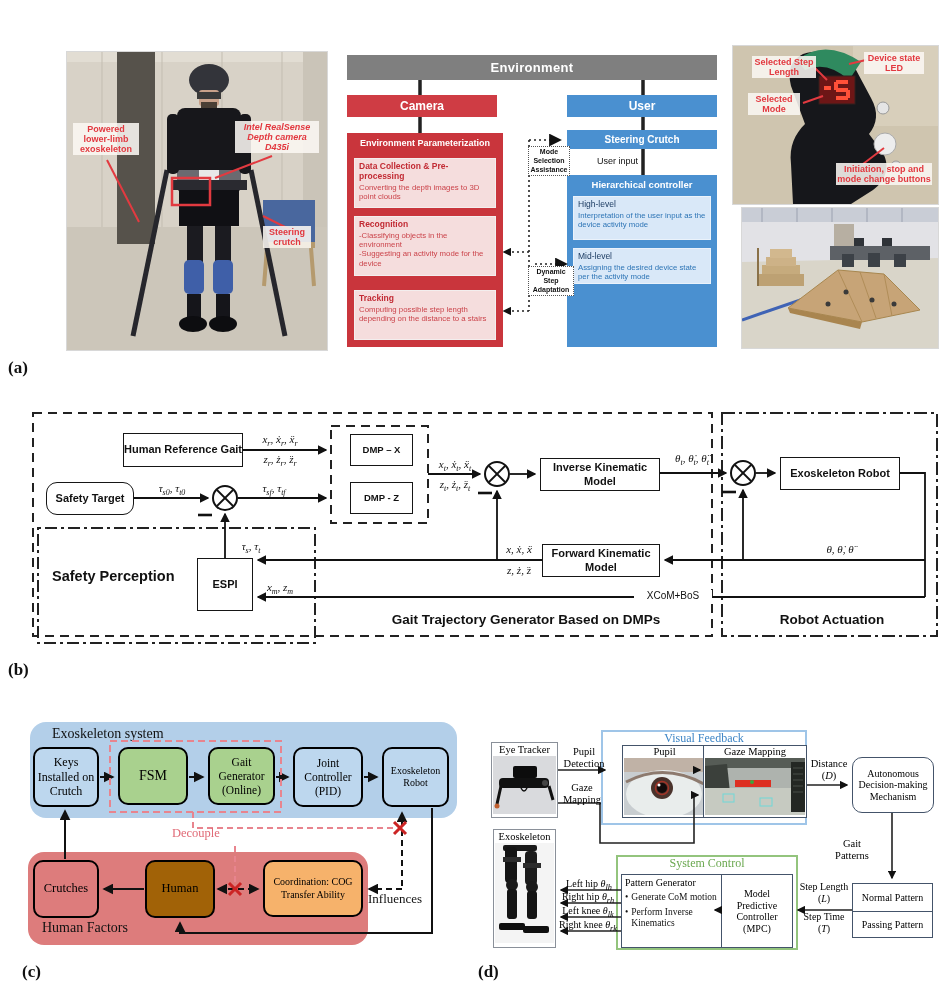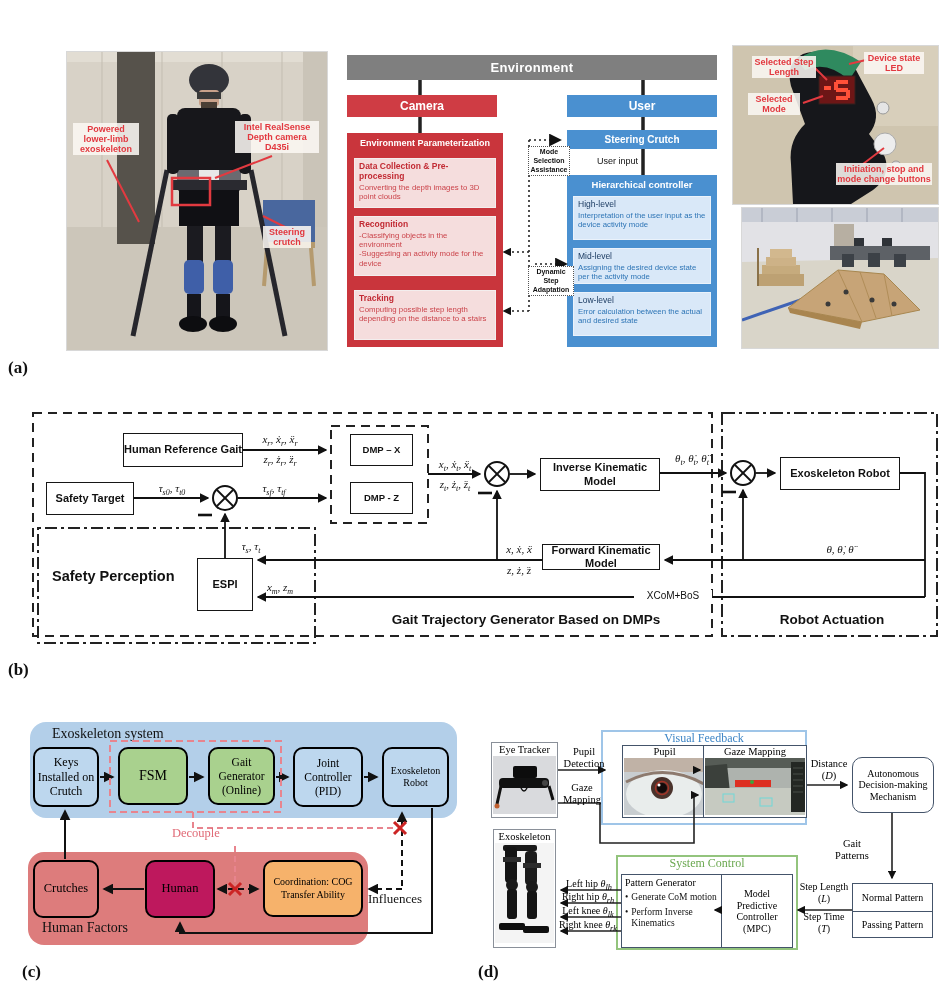--- a/index.html
+++ b/index.html
@@ -80,21 +80,21 @@
       <ellipse cx="156" cy="272" rx="14" ry="8" fill="#0d0d10"></ellipse>
     </g>
     <g stroke="#e23a40" stroke-width="2" fill="none">
       <rect x="105" y="126" width="38" height="27" stroke-width="2.5"></rect>
       <line x1="40" y1="108" x2="72" y2="170"></line>
       <line x1="205" y1="104" x2="148" y2="126"></line>
       <line x1="228" y1="180" x2="196" y2="164"></line>
     </g>
   </svg>
   <div class="abs photolabel" style="left:73px;top:123px;width:66px;">Powered lower-limb exoskeleton</div>
-  <div class="abs photolabel" style="left:235px;top:121px;width:84px;">Intel RealSense Depth camera D435i</div>
+  <div class="abs photolabel" style="left:235px;top:121px;width:84px;font-style:italic;">Intel RealSense Depth camera D435i</div>
   <div class="abs photolabel" style="left:263px;top:226px;width:48px;">Steering crutch</div>
 
   <div class="abs hdr envbar" style="left:347px;top:55px;width:370px;height:25px;">Environment</div>
   <div class="abs hdr redbar" style="left:347px;top:95px;width:150px;height:22px;">Camera</div>
   <div class="abs hdr blubar" style="left:567px;top:95px;width:150px;height:22px;">User</div>
 
   <div class="abs ctr-red" style="left:347px;top:133px;width:156px;height:214px;">
     <div class="ctitle" style="margin-top:5px;">Environment Parameterization</div>
   </div>
   <div class="abs pinkbox" style="left:354px;top:158px;width:142px;height:50px;">
@@ -116,24 +116,20 @@
   <div class="abs ctr-blu" style="left:567px;top:175px;width:150px;height:172px;">
     <div class="ctitle" style="margin-top:4px;font-size:9.5px;">Hierarchical controller</div>
   </div>
   <div class="abs lblubox" style="left:573px;top:196px;width:138px;height:44px;">
     <div class="t">High-level</div>
     <div class="b">Interpretation of the user input as the device activity mode</div>
   </div>
   <div class="abs lblubox" style="left:573px;top:248px;width:138px;height:36px;">
     <div class="t">Mid-level</div>
     <div class="b">Assigning the desired device state per the activity mode</div>
-  </div>
-  <div class="abs lblubox" style="left:573px;top:292px;width:138px;height:44px;">
-    <div class="t">Low-level</div>
-    <div class="b">Error calculation between the actual and desired state</div>
   </div>
   <div class="abs dotlbl" style="left:528px;top:146px;width:40px;">Mode Selection Assistance</div>
   <div class="abs dotlbl" style="left:528px;top:266px;width:44px;">Dynamic Step Adaptation</div>
 
   <svg class="abs photo" style="left:733px;top:46px;" width="205" height="158" viewBox="0 0 205 158">
     <rect width="205" height="158" fill="#cfc5af"></rect>
     <rect x="120" width="85" height="80" fill="#d8cfbb"></rect>
     <path d="M70,8 C90,2 112,6 122,22 L138,52 C146,66 144,78 136,88 L148,104 C158,118 154,134 140,144 L118,158 L60,158 L58,118 C56,100 62,88 72,78 L58,40 C54,24 58,14 70,8 Z" fill="#16171b"></path>
     <path d="M64,14 Q92,-8 128,16 L116,34 Q94,14 72,24 Z" fill="#2f8a5f"></path>
     <g>
@@ -192,25 +188,25 @@
       <circle cx="104" cy="84" r="2.5" fill="#3a3a3a"></circle>
         <circle cx="130" cy="92" r="2.5" fill="#3a3a3a"></circle>
       <circle cx="86" cy="96" r="2.5" fill="#3a3a3a"></circle>
         <circle cx="152" cy="96" r="2.5" fill="#3a3a3a"></circle>
     </g>
   </svg>
 
   <div class="abs plabel" style="left:8px;top:358px;">(a)</div>
 
   <div class="abs bbox" style="left:123px;top:433px;width:120px;height:34px;">Human Reference Gait</div>
-  <div class="abs bbox" style="left:46px;top:482px;width:88px;height:33px;">Safety Target</div>
+  <div class="abs bbox" style="left:46px;top:482px;width:88px;height:33px;border-radius:11px;">Safety Target</div>
   <div class="abs bbox" style="left:350px;top:434px;width:63px;height:32px;font-size:9.5px;">DMP – X</div>
   <div class="abs bbox" style="left:350px;top:482px;width:63px;height:32px;font-size:9.5px;">DMP - Z</div>
   <div class="abs bbox" style="left:540px;top:458px;width:120px;height:33px;">Inverse Kinematic Model</div>
-  <div class="abs bbox" style="left:542px;top:544px;width:118px;height:26px;">Forward Kinematic Model</div>
+  <div class="abs bbox" style="left:542px;top:544px;width:118px;height:33px;">Forward Kinematic Model</div>
   <div class="abs bbox" style="left:780px;top:457px;width:120px;height:33px;">Exoskeleton Robot</div>
   <div class="abs bbox" style="left:197px;top:558px;width:56px;height:53px;">ESPI</div>
 
   <div class="abs sig" style="left:248px;top:433px;width:64px;">x<sub>r</sub>, ẋ<sub>r</sub>, ẍ<sub>r</sub></div>
   <div class="abs sig" style="left:248px;top:453px;width:64px;">z<sub>r</sub>, ż<sub>r</sub>, z̈<sub>r</sub></div>
   <div class="abs sig" style="left:146px;top:482px;width:52px;">τ<sub>s0</sub>, τ<sub>t0</sub></div>
   <div class="abs sig" style="left:246px;top:482px;width:56px;">τ<sub>sf</sub>, τ<sub>tf</sub></div>
   <div class="abs sig" style="left:428px;top:458px;width:54px;">x<sub>t</sub>, ẋ<sub>t</sub>, ẍ<sub>t</sub></div>
   <div class="abs sig" style="left:428px;top:478px;width:54px;">z<sub>t</sub>, ż<sub>t</sub>, z̈<sub>t</sub></div>
   <div class="abs sig" style="left:660px;top:452px;width:64px;">θ<sub>t</sub>, θ̇<sub>t</sub>, θ̈<sub>t</sub></div>
@@ -231,21 +227,21 @@
   <div class="abs serif" style="left:52px;top:726px;font-size:14px;z-index:2;">Exoskeleton system</div>
   <div class="abs ccontainer" style="left:28px;top:852px;width:340px;height:93px;background:#dd7c7c;"></div>
   <div class="abs serif" style="left:42px;top:920px;font-size:14px;z-index:2;">Human Factors</div>
 
   <div class="abs cbox" style="left:33px;top:747px;width:66px;height:60px;background:#bdd7ee;font-size:12px;">Keys Installed on Crutch</div>
   <div class="abs cbox" style="left:118px;top:747px;width:70px;height:58px;background:#a9d18e;font-size:14px;">FSM</div>
   <div class="abs cbox" style="left:208px;top:747px;width:67px;height:58px;background:#a9d18e;font-size:11.5px;">Gait Generator (Online)</div>
   <div class="abs cbox" style="left:293px;top:747px;width:70px;height:60px;background:#bdd7ee;font-size:11.5px;">Joint Controller (PID)</div>
   <div class="abs cbox" style="left:382px;top:747px;width:67px;height:60px;background:#bdd7ee;font-size:10px;">Exoskeleton Robot</div>
   <div class="abs cbox" style="left:33px;top:860px;width:66px;height:58px;background:#dd7c7c;font-size:12.5px;">Crutches</div>
-  <div class="abs cbox" style="left:145px;top:860px;width:70px;height:58px;background:#be185d;font-size:12.5px;">Human</div>
+  <div class="abs cbox" style="left:145px;top:860px;width:70px;height:58px;background:#a16207;font-size:12.5px;">Human</div>
   <div class="abs cbox" style="left:263px;top:860px;width:100px;height:57px;background:#f6b26b;font-size:10px;">Coordination: COG Transfer Ability</div>
 
   <div class="abs serif" style="left:172px;top:826px;width:60px;font-size:12.5px;color:#e06a76;z-index:6;">Decouple</div>
   <div class="abs serif" style="left:368px;top:891px;width:64px;font-size:13px;z-index:6;">Influences</div>
 
   <div class="abs plabel" style="left:22px;top:962px;">(c)</div>
 
   <div class="abs dbox" style="left:491px;top:742px;width:67px;height:76px;border-color:#8a9099;">
     <div class="dlabel" style="font-size:10.5px;margin-top:1px;">Eye Tracker</div>
     <svg width="63" height="58" viewBox="0 0 63 58" style="display:block;margin:0 auto;">

